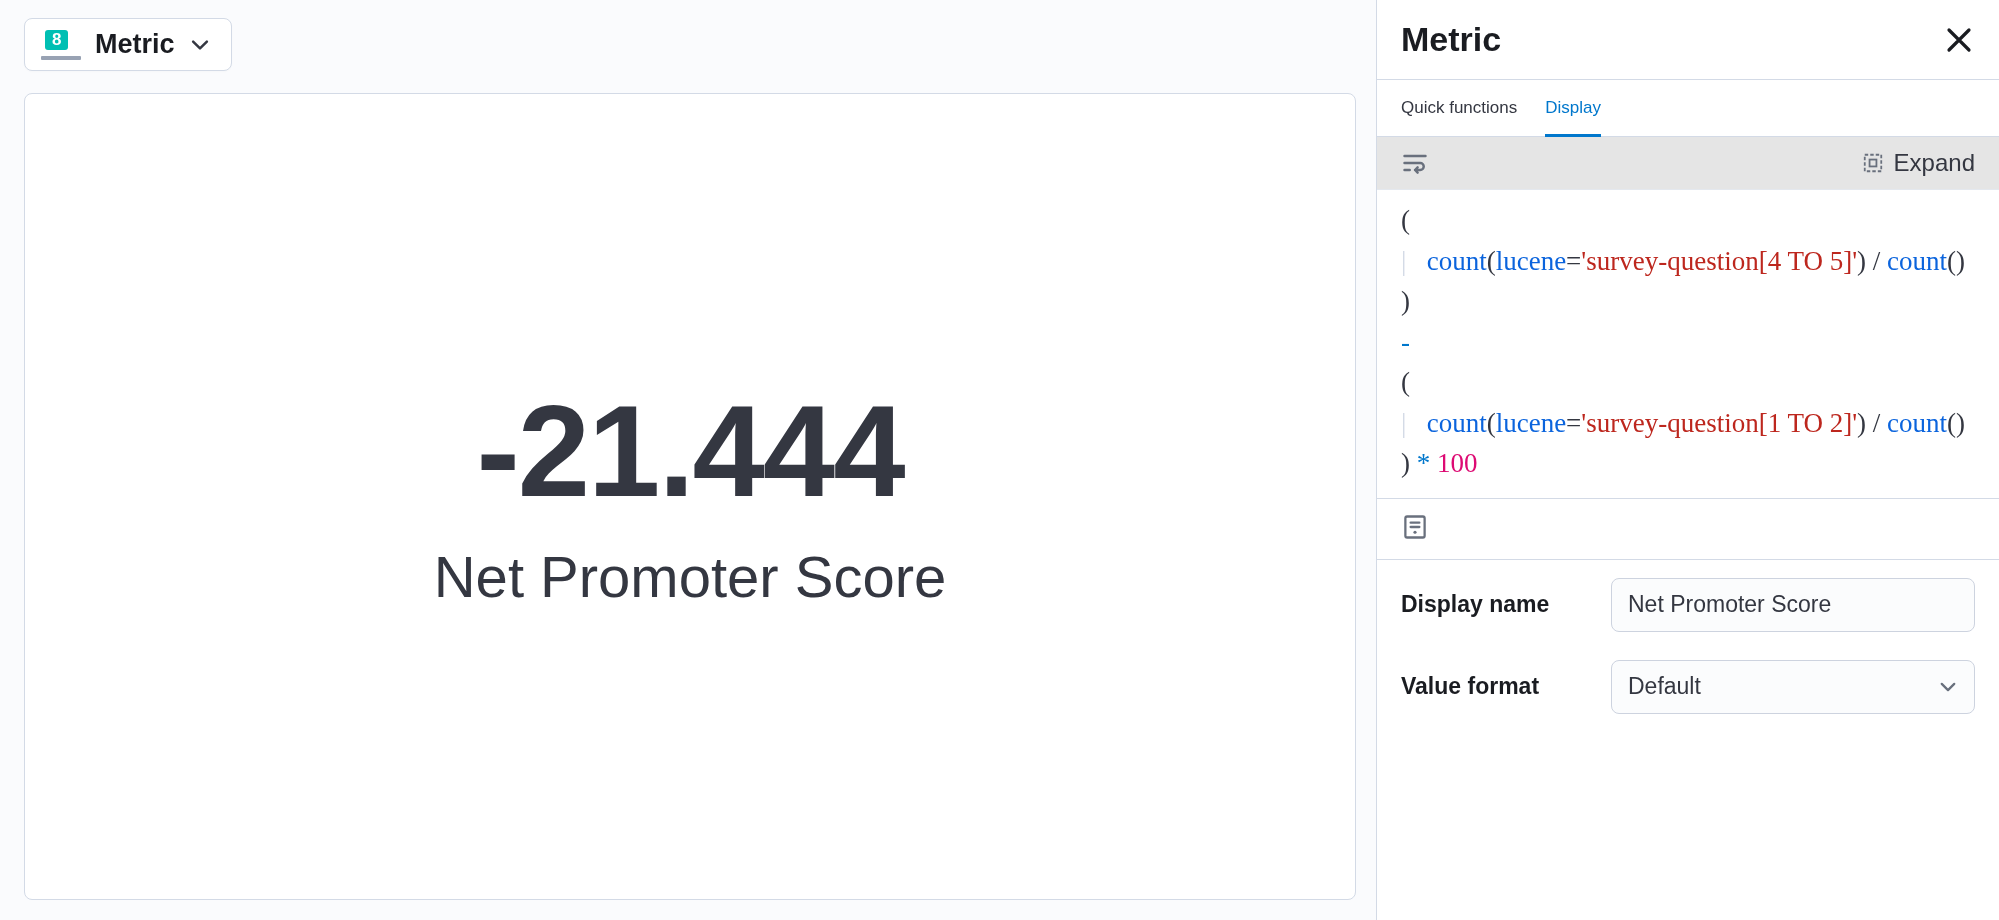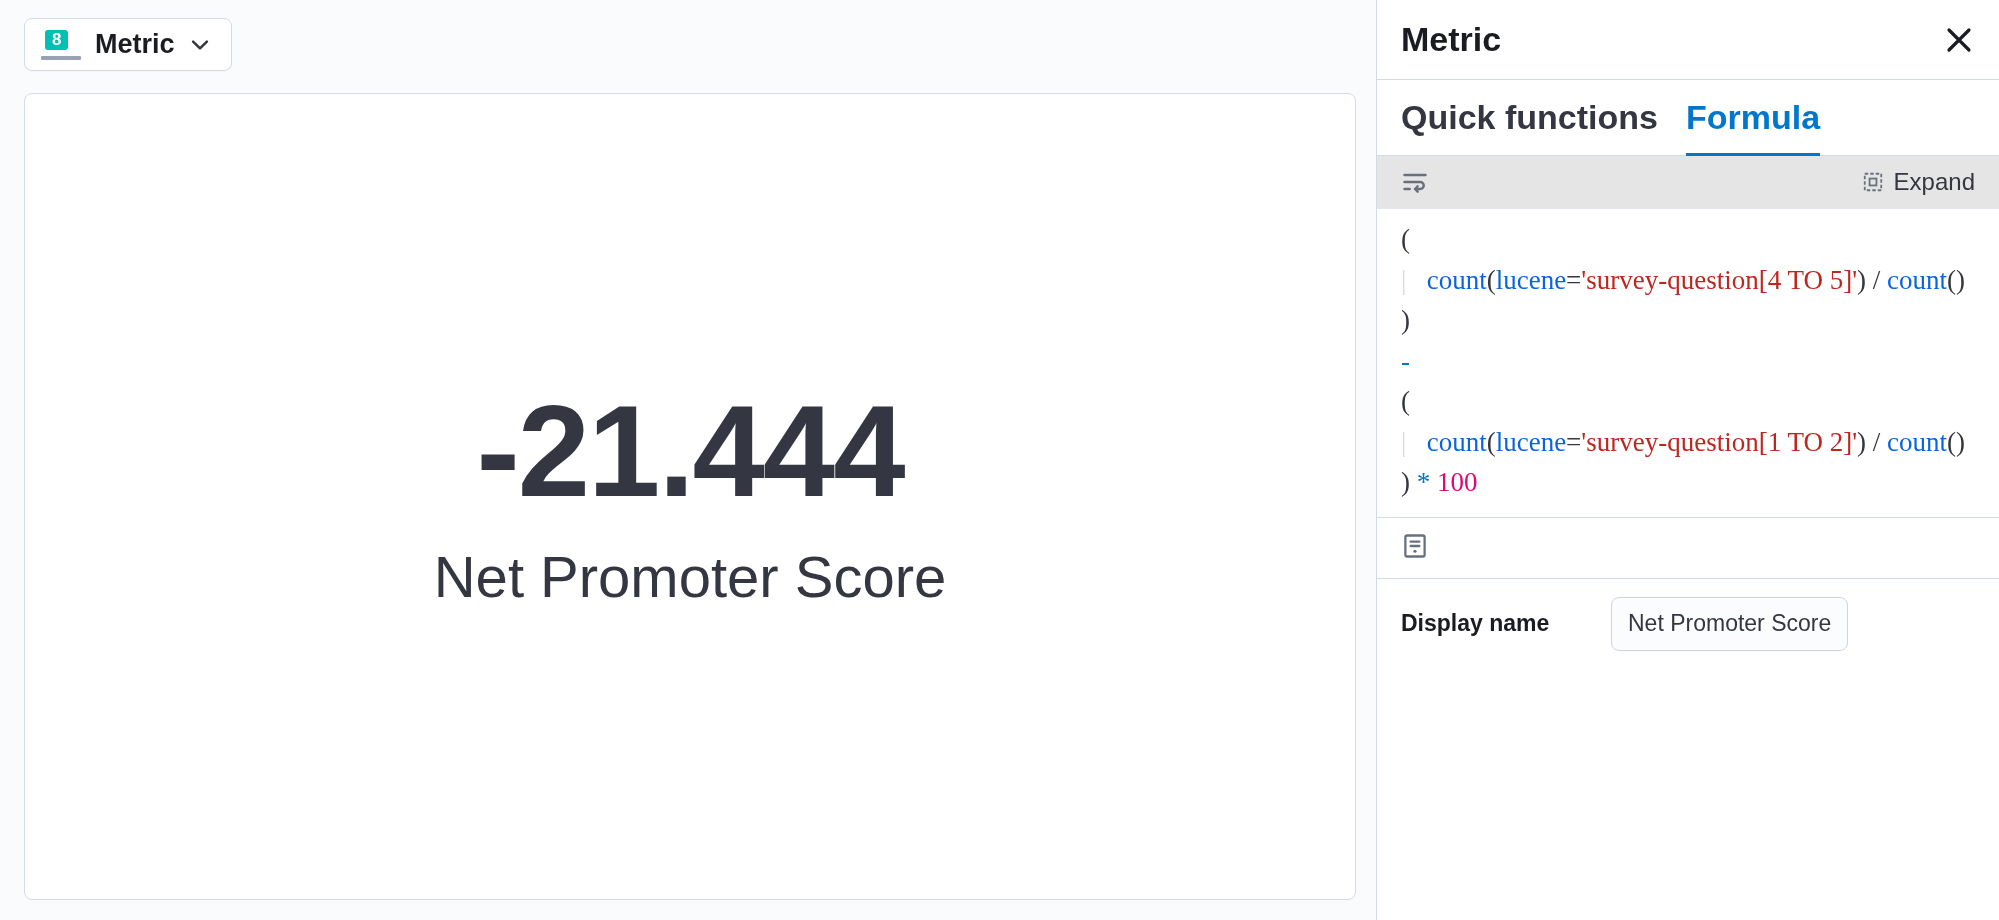--- a/index.html
+++ b/index.html
@@ -127,22 +127,22 @@
   }
   
   .tabs {
     display: flex;
     gap: 28px;
     padding: 0 24px;
     border-bottom: 1px solid #d3dae6;
   }
   .tab {
     padding: 18px 0 16px 0;
-    font-size: 34px;
-    font-weight: 700;
+    font-size: 17px;
+    font-weight: 400;
     color: #343741;
     cursor: pointer;
     border-bottom: 3px solid transparent;
     margin-bottom: -1px;
   }
   .tab.active {
     color: #0077cc;
     border-bottom-color: #0077cc;
   }
   
@@ -199,21 +199,21 @@
   .ref-icon {
     width: 28px;
     height: 28px;
     color: #69707d;
     cursor: pointer;
   }
   
   .form-rows {
     padding: 18px 24px 0 24px;
     display: flex;
-    flex-direction: row;
+    flex-direction: column;
     gap: 28px;
   }
   .form-row {
     display: flex;
     align-items: center;
     gap: 20px;
   }
   .form-label {
     flex: 0 0 190px;
     font-size: 23px;
@@ -265,21 +265,21 @@
   <div class="right-panel">
     <div class="panel-header">
       <div class="panel-title">Metric</div>
       <svg class="close-btn" viewBox="0 0 16 16">
         <path d="M3 3 L13 13 M13 3 L3 13" stroke="currentColor" stroke-width="1.6" stroke-linecap="round"></path>
       </svg>
     </div>
 
     <div class="tabs">
       <div class="tab">Quick functions</div>
-      <div class="tab active">Formula</div>
+      <div class="tab active">Display</div>
     </div>
 
     <div class="editor-toolbar">
       <svg class="wrap-icon" viewBox="0 0 16 16">
         <path d="M2 4 H14 M2 8 H11 A2 2 0 0 1 11 12 H8 M8 12 L9.5 10.5 M8 12 L9.5 13.5 M2 12 H5" fill="none" stroke="currentColor" stroke-width="1.4" stroke-linecap="round" stroke-linejoin="round"></path>
       </svg>
       <div class="expand-btn">
         <svg class="expand-icon" viewBox="0 0 16 16">
           <rect x="2" y="2" width="12" height="12" fill="none" stroke="currentColor" stroke-width="1.3" stroke-dasharray="2.5 1.5"></rect>
           <rect x="5.5" y="5.5" width="5" height="5" fill="none" stroke="currentColor" stroke-width="1.3"></rect>
@@ -304,15 +304,24 @@
       </svg>
     </div>
 
     <div class="form-rows">
       <div class="form-row">
         <div class="form-label">Display name</div>
         <div class="text-input">
           <span>Net Promoter Score</span>
         </div>
       </div>
+      <div class="form-row">
+        <div class="form-label">Value format</div>
+        <div class="select-input">
+          <span>Default</span>
+          <svg class="select-chevron" viewBox="0 0 16 16">
+            <path d="M3 5.5 L8 10.5 L13 5.5" fill="none" stroke="currentColor" stroke-width="1.8" stroke-linecap="round" stroke-linejoin="round"></path>
+          </svg>
+        </div>
+      </div>
     </div>
   </div>
 </div>
 
 </body></html>

